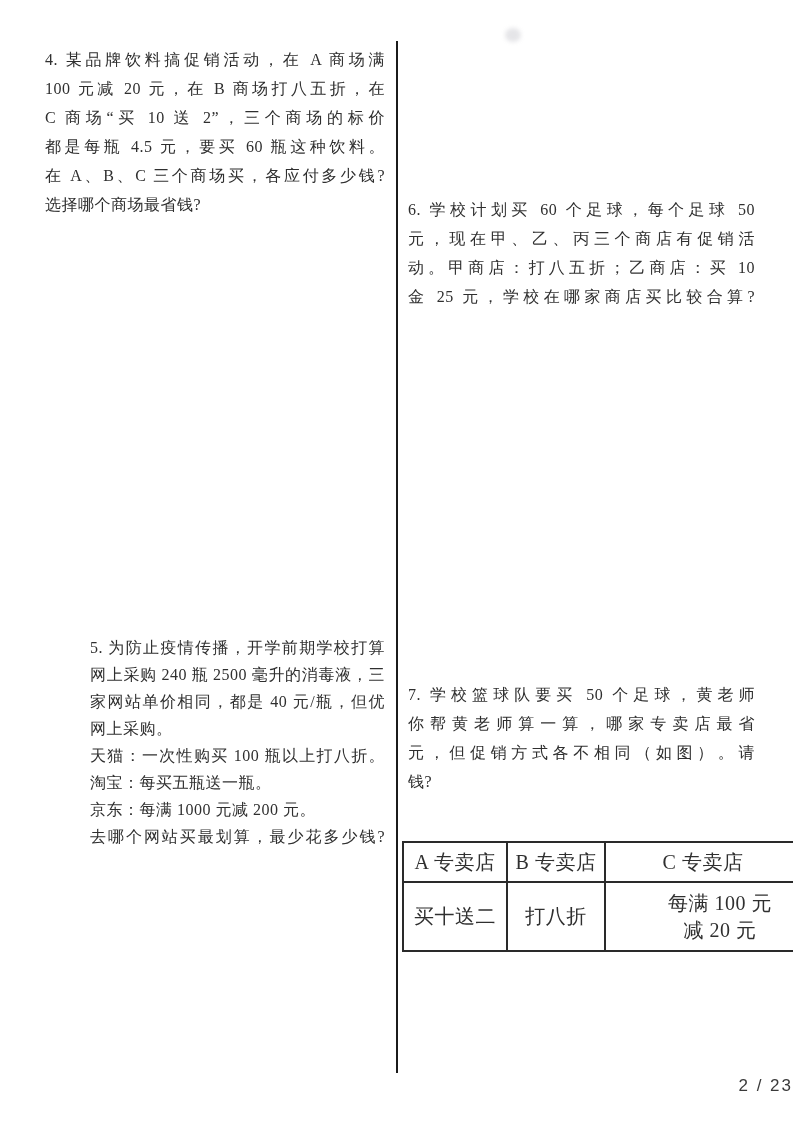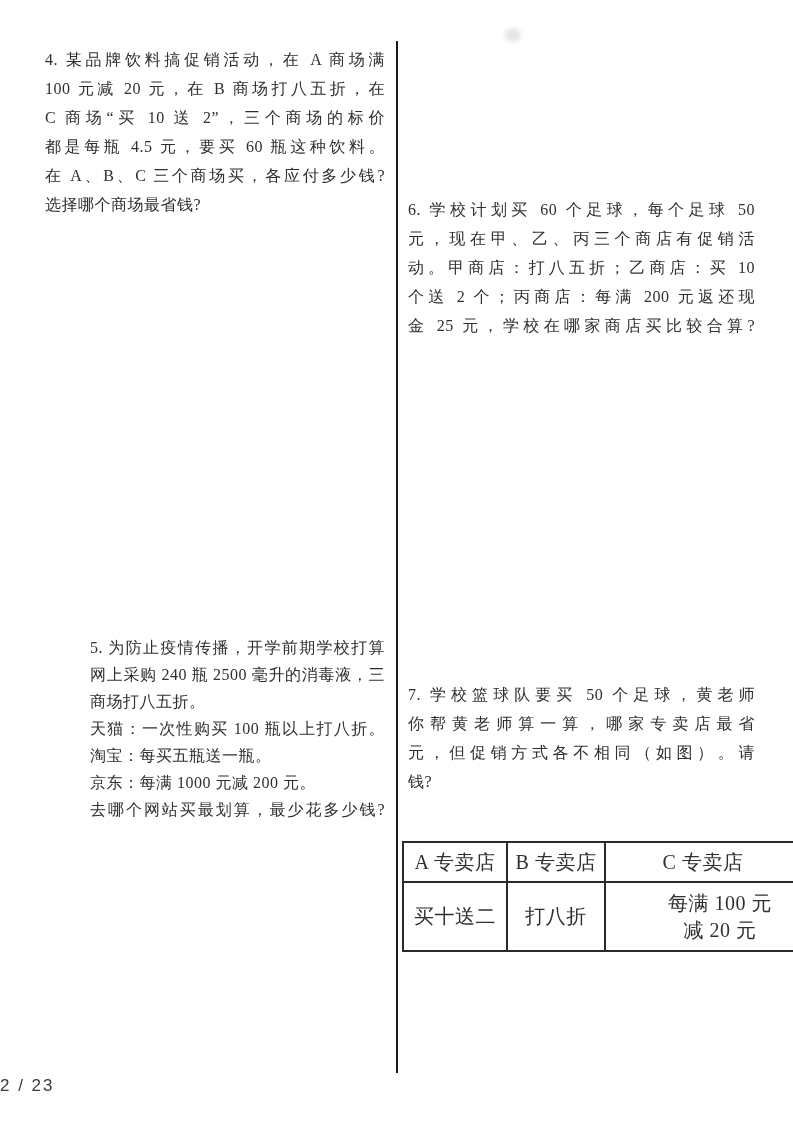--- a/index.html
+++ b/index.html
@@ -73,21 +73,21 @@
     white-space: pre-line;
     line-height: 27px;
     padding-left: 36px;
   }
 
   
   #footer {
     left: 0;
     top: 1076px;
     width: 793px;
-    text-align: left;
+    text-align: right;
     font-family: "Liberation Sans", "DejaVu Sans", sans-serif;
     font-size: 17px;
     color: #3a3a3a;
     letter-spacing: 2px;
   }
 
   
   #smudge {
     left: 505px;
     top: 28px;
@@ -111,28 +111,28 @@
   <div class="line j">C 商场“买 10 送 2”，三个商场的标价</div>
   <div class="line j">都是每瓶 4.5 元，要买 60 瓶这种饮料。</div>
   <div class="line j">在 A、B、C 三个商场买，各应付多少钱?</div>
   <div class="line">选择哪个商场最省钱?</div>
 </div>
 
 <div id="p6" class="abs problem">
   <div class="line j">6. 学校计划买 60 个足球，每个足球 50</div>
   <div class="line j">元，现在甲、乙、丙三个商店有促销活</div>
   <div class="line j">动。甲商店：打八五折；乙商店：买 10</div>
-  <div class="line j">个送 2 个；丙商店：每满 200 元返还现</div>
   <div class="line j">金 25 元，学校在哪家商店买比较合算?</div>
 </div>
 
 <div id="p5" class="abs problem tight">
   <div class="line j">5. 为防止疫情传播，开学前期学校打算</div>
   <div class="line j">网上采购 240 瓶 2500 毫升的消毒液，三</div>
-  <div class="line">商场打八五折。</div>
+  <div class="line j">家网站单价相同，都是 40 元/瓶，但优</div>
+  <div class="line">网上采购。</div>
   <div class="line j">天猫：一次性购买 100 瓶以上打八折。</div>
   <div class="line">淘宝：每买五瓶送一瓶。</div>
   <div class="line">京东：每满 1000 元减 200 元。</div>
   <div class="line j">去哪个网站买最划算，最少花多少钱?</div>
 </div>
 
 <div id="p7" class="abs problem">
   <div class="line j">7. 学校篮球队要买 50 个足球，黄老师</div>
   <div class="line j">你帮黄老师算一算，哪家专卖店最省</div>
   <div class="line j">元，但促销方式各不相同（如图）。请</div>

